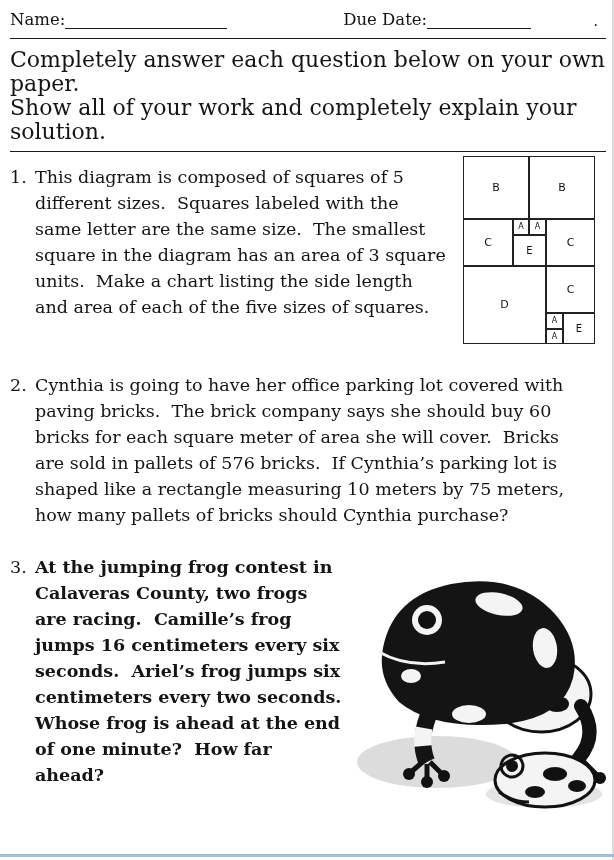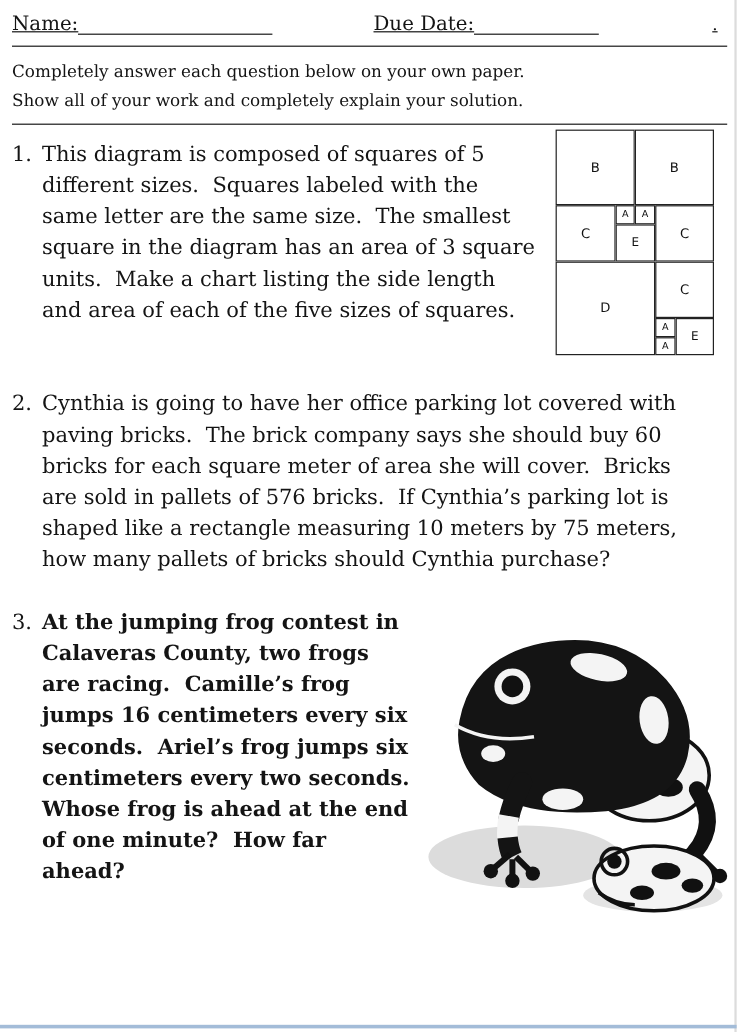--- a/index.html
+++ b/index.html
@@ -3,33 +3,33 @@
 <meta charset="utf-8">
 <style>
   html,body{margin:0;padding:0;}
   body{
     width:614px;height:860px;background:#ffffff;color:#141414;
     font-family:"DejaVu Serif","Liberation Serif",serif;
     position:relative;overflow:hidden;
   }
   .page{padding:8px 8px 0 10px;}
   
-  .header-row{display:flex;align-items:flex-end;font-size:16.5px;padding-top:2px;text-decoration:underline;}
+  .header-row{display:flex;align-items:flex-end;font-size:16.5px;padding-top:2px;}
   .hlabel{flex:none;}
   .blank{border-bottom:1.6px solid #1a1a1a;height:17px;flex:none;}
   .name-blank{width:162px;}
-  .due{margin-left:84px;}
+  .due{margin-left:116px;}
   .due-blank{width:104px;}
   .stray{margin-left:auto;padding-right:8px;font-size:14px;}
   
   .rule{border-top:1.7px solid #1a1a1a;}
   .rule-top{margin-top:9px;}
   .rule-mid{margin-top:2px;}
   
-  .instructions{font-size:14px;line-height:24px;margin:9px 0 7px 0;white-space:pre-wrap;}
+  .instructions{font-size:22px;line-height:24px;margin:9px 0 7px 0;white-space:pre-wrap;}
   
   .question{display:flex;font-size:17.5px;line-height:26px;}
   .qnum{flex:none;width:25px;}
   .qtext{white-space:pre-wrap;}
   .q1{margin-top:12px;}
   .q1-body{display:flex;}
   .q1-text{width:412px;}
   .q2{margin-top:28px;}
   .q2-text{width:556px;}
   .q3{margin-top:26px;}

